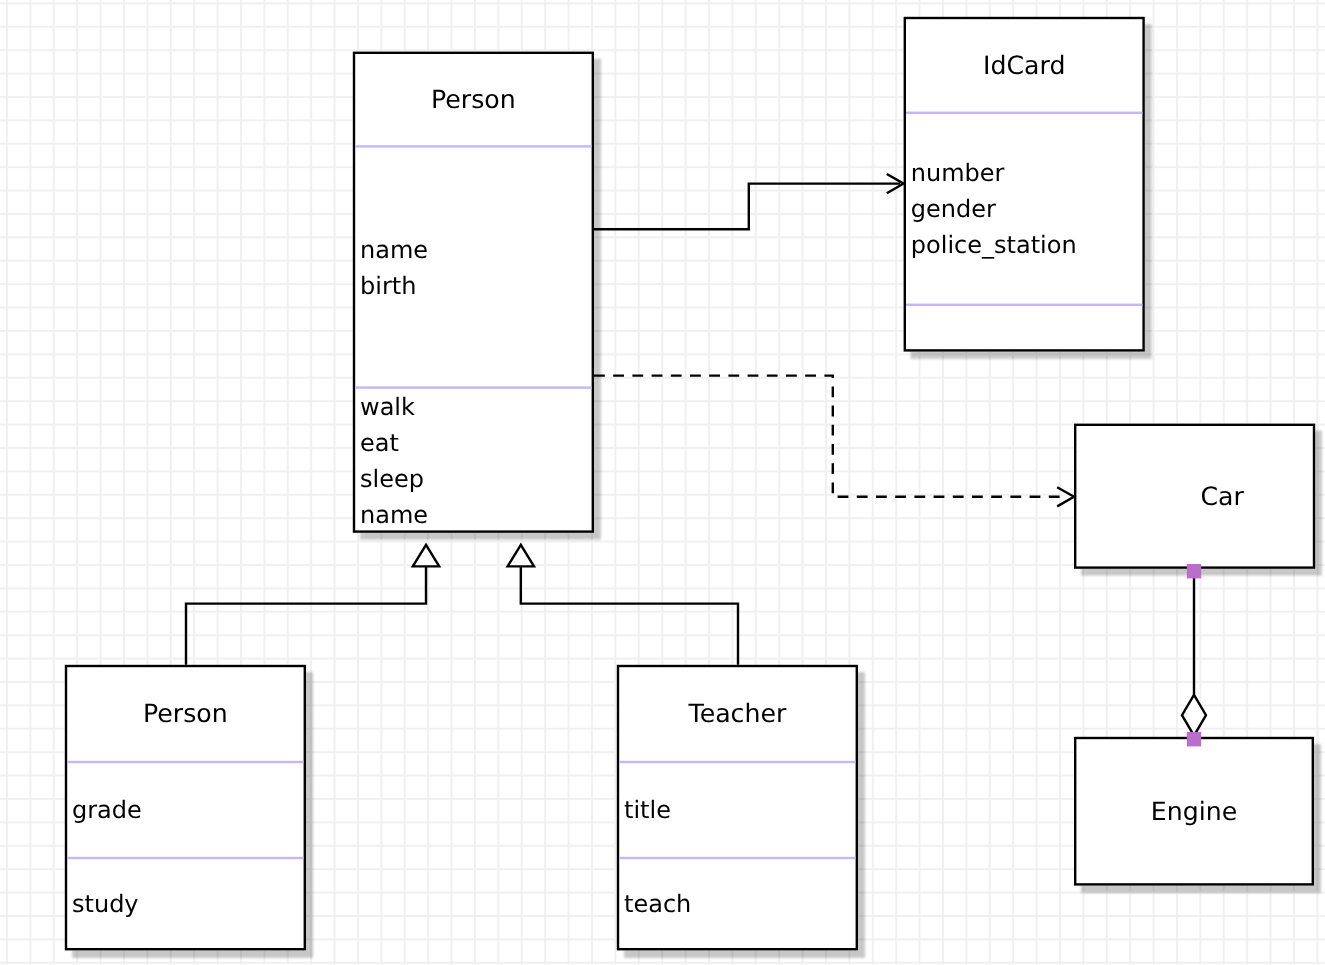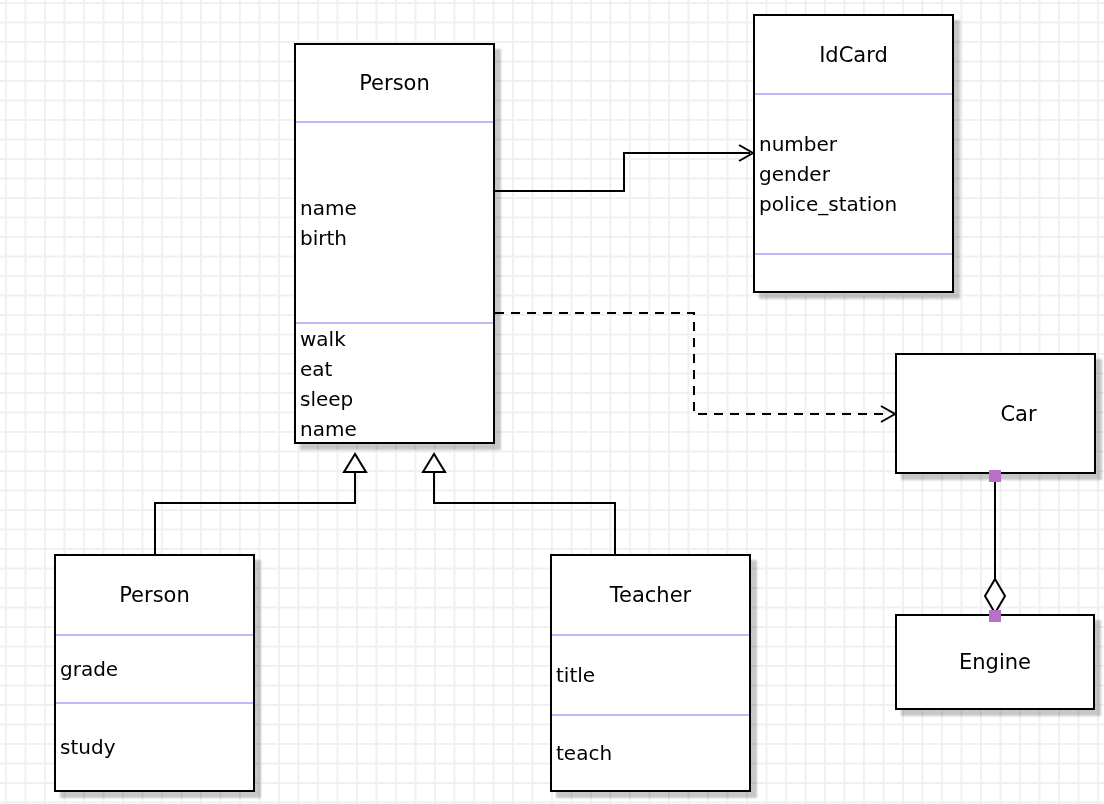--- a/index.html
+++ b/index.html
@@ -63,35 +63,35 @@
       <div class="uml-item">gender</div>
       <div class="uml-item">police_station</div>
     </div>
     <div class="uml-section" style="flex:1"></div>
   </div>
 
   <div class="uml-class single" style="left:895px; top:353px; width:201px; height:121px;padding-left:46px;">
     <div class="uml-title">Car</div>
   </div>
 
-  <div class="uml-class single" style="left:895px; top:614px; width:200px; height:96px;">
+  <div class="uml-class single" style="left:895px; top:614px; width:200px; height:124px;">
     <div class="uml-title">Engine</div>
   </div>
 
   <div class="uml-class" style="left:54px; top:554px; width:201px; height:238px;">
     <div class="uml-title" style="height:78px">Person</div>
-    <div class="uml-section" style="height:68px">
+    <div class="uml-section" style="height:80px">
       <div class="uml-item">grade</div>
     </div>
     <div class="uml-section" style="flex:1">
       <div class="uml-item">study</div>
     </div>
   </div>
 
-  <div class="uml-class" style="left:514px; top:554px; width:201px; height:238px;margin-left:36px;">
+  <div class="uml-class" style="left:514px; top:554px; width:201px; height:238px;">
     <div class="uml-title" style="height:78px">Teacher</div>
     <div class="uml-section" style="height:80px">
       <div class="uml-item">title</div>
     </div>
     <div class="uml-section" style="flex:1">
       <div class="uml-item">teach</div>
     </div>
   </div>
 
   <svg class="edges" width="1104" height="804" viewBox="0 0 1104 804">

